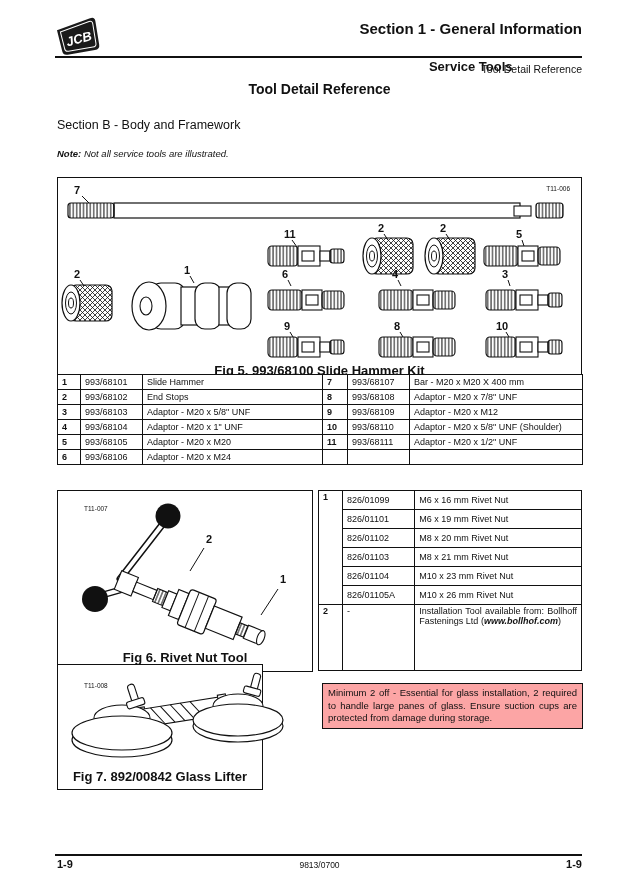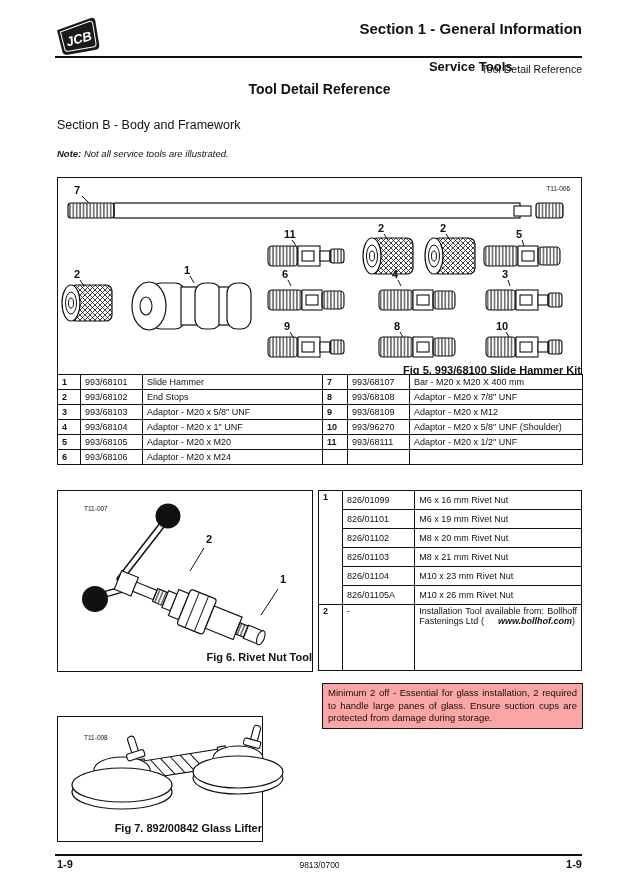--- a/index.html
+++ b/index.html
@@ -14,35 +14,35 @@
   .rule{position:absolute;background:#111;height:2px;left:55px;width:527px;}
   .breadcrumb{position:absolute;right:57px;top:63px;font-size:10.5px;}
   .page-title{position:absolute;left:0;width:639px;top:81px;text-align:center;
               font-size:14px;font-weight:bold;}
   .section-b{position:absolute;left:57px;top:118px;font-size:12.5px;font-weight:normal;}
   .note-line{position:absolute;left:57px;top:148px;font-size:9.5px;font-style:italic;}
   .note-line b{font-style:italic;}
 
   
   .figbox{position:absolute;border:1.5px solid #111;background:#fff;box-sizing:border-box;}
-  .caption{text-align:right;font-weight:bold;font-size:11px;line-height:13px;}
+  .caption{text-align:center;font-weight:bold;font-size:13px;line-height:13px;}
 
   
   table{border-collapse:collapse;table-layout:fixed;background:#fff;}
   td{border:1px solid #111;font-size:9px;padding:1px 4px;vertical-align:middle;
      overflow:hidden;white-space:nowrap;}
   .numcell{font-weight:bold;}
   .t1{position:absolute;left:57px;top:374px;width:525px;}
   .t1 tr{height:15px;}
   .t2{position:absolute;left:318px;top:490px;width:264px;}
   .t2 tr{height:19px;}
   .t2 tr.tall{height:66px;}
   .t2 tr.tall td{vertical-align:top;white-space:normal;text-align:justify;}
   .t2 td.grp{vertical-align:top;}
-  .bi{font-weight:bold;font-style:italic;margin-left:14px;}
+  .bi{font-weight:bold;font-style:italic;}
 
   
   .glass-note{position:absolute;left:322px;top:683px;width:249px;border:1px solid #111;
               font-size:9.5px;line-height:1.32;padding:3px 5px;text-align:justify;background:#fca5a5;}
 
   
   .foot-left{position:absolute;left:57px;top:858px;font-size:11px;font-weight:bold;}
   .foot-center{position:absolute;left:0;width:639px;top:860px;text-align:center;font-size:8.5px;}
   .foot-right{position:absolute;right:57px;top:858px;font-size:11px;font-weight:bold;}
 
@@ -198,21 +198,21 @@
         <td>Adaptor - M20 x 5/8" UNF</td>
         <td class="numcell">9</td>
         <td>993/68109</td>
         <td>Adaptor - M20 x M12</td>
       </tr>
       <tr>
         <td class="numcell">4</td>
         <td>993/68104</td>
         <td>Adaptor - M20 x 1" UNF</td>
         <td class="numcell">10</td>
-        <td>993/96270</td>
+        <td>993/68110</td>
         <td>Adaptor - M20 x 5/8" UNF (Shoulder)</td>
       </tr>
       <tr>
         <td class="numcell">5</td>
         <td>993/68105</td>
         <td>Adaptor - M20 x M20</td>
         <td class="numcell">11</td>
         <td>993/68111</td>
         <td>Adaptor - M20 x 1/2" UNF</td>
       </tr>
@@ -293,21 +293,21 @@
         <td>M10 x 26 mm Rivet Nut</td>
       </tr>
       <tr class="tall">
         <td class="numcell">2</td>
         <td>-</td>
         <td><span>Installation Tool available from: Bollhoff Fastenings Ltd (</span><span class="bi">www.bollhof.com</span><span>)</span></td>
       </tr>
     </tbody>
   </table>
 
-  <div class="figbox" style="left:57px;top:716px;width:206px;height:126px;">
+  <div class="figbox" style="left:57px;top:664px;width:206px;height:126px;">
     <svg width="246" height="98" viewBox="0 0 246 98" style="margin-top:3px;">
       <text x="26" y="20" class="figref">T11-008</text>
       <g>
 
         <g transform="translate(86,50) rotate(-9)">
           <rect x="-6" y="-11" width="8" height="22" fill="#fff" stroke="#111" stroke-width="1.1"></rect>
           <rect x="0" y="-9" width="78" height="18" fill="#fff" stroke="#111" stroke-width="1.1"></rect>
           <path d="M8,-9 L20,9 M18,-9 L30,9 M28,-9 L40,9 M38,-9 L50,9 M48,-9 L60,9" stroke="#111" stroke-width="1"></path>
           <rect x="76" y="-11" width="8" height="22" fill="#fff" stroke="#111" stroke-width="1.1"></rect>
         </g>

